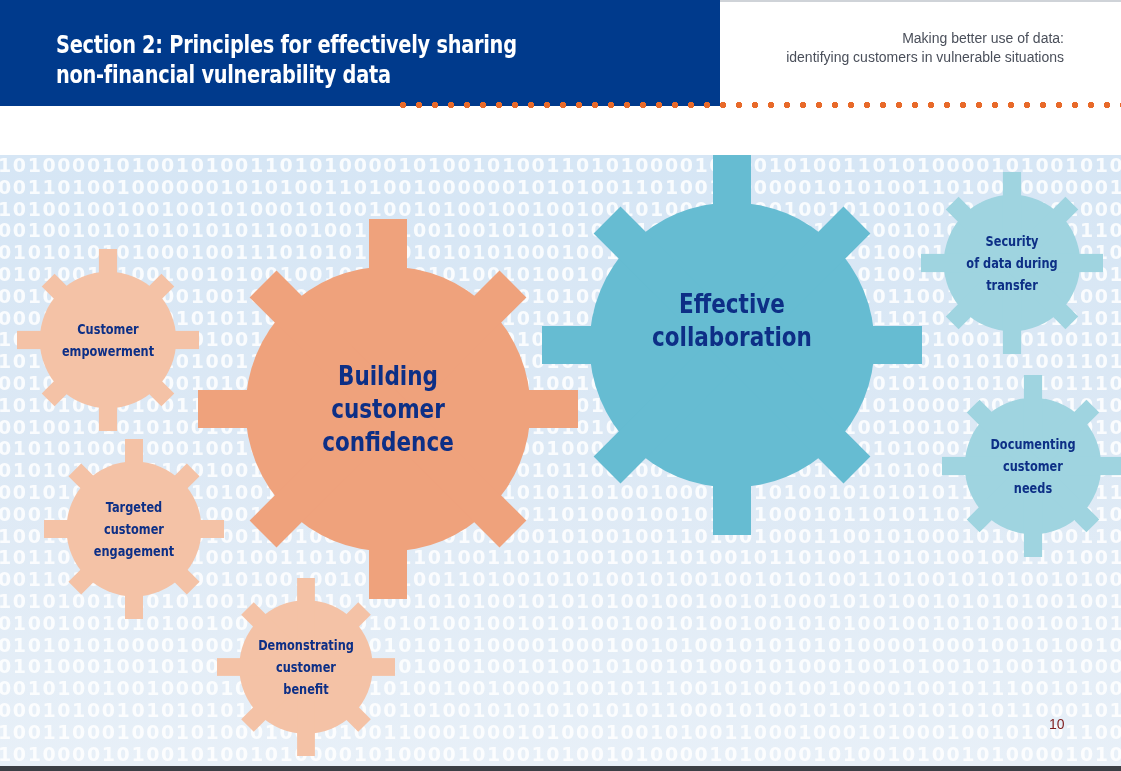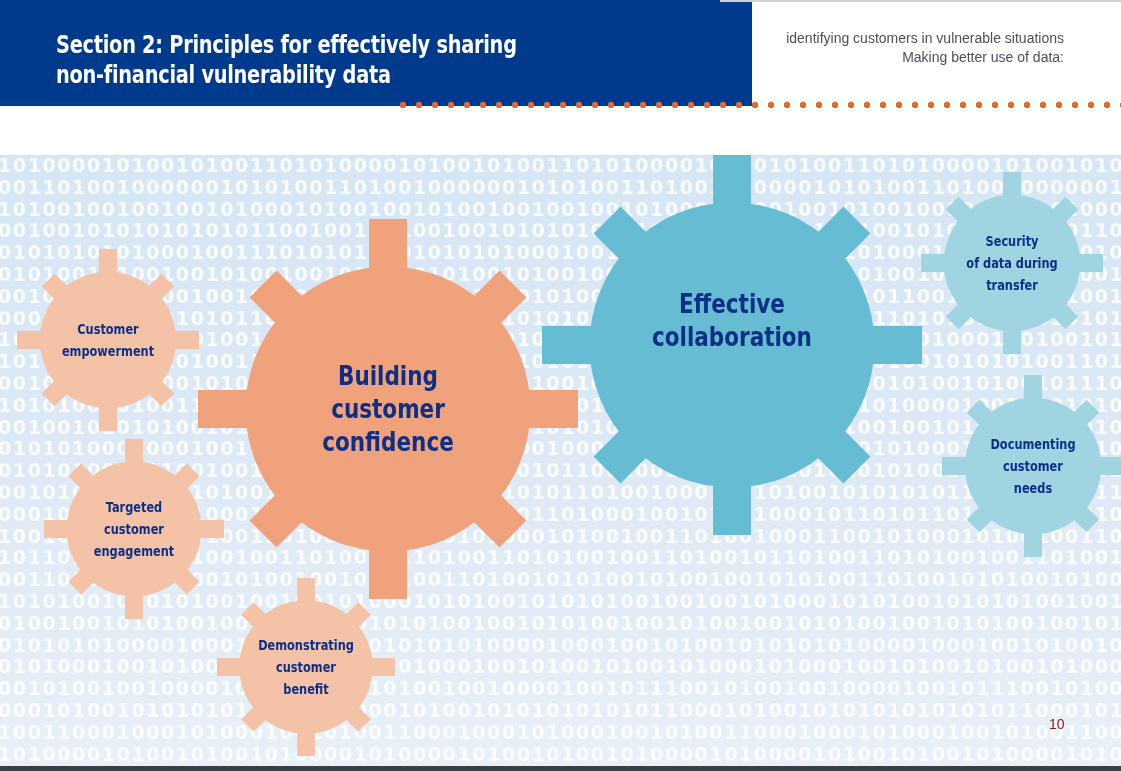--- a/index.html
+++ b/index.html
@@ -1,17 +1,17 @@
 <!DOCTYPE html>
 <html><head>
   <meta charset="utf-8">
   <style>
     html, body { margin:0; padding:0; }
     body { width:1121px; height:771px; position:relative; overflow:hidden; background:#ffffff; font-family:"DejaVu Sans", sans-serif; }
-    .banner { position:absolute; left:0; top:0; width:720px; height:106px; background:#003a8c;padding-left:32px; }
+    .banner { position:absolute; left:0; top:0; width:720px; height:106px; background:#003a8c; }
     .banner-title { position:absolute; left:56px; top:30px; color:#ffffff; font-family:"DejaVu Sans Condensed","DejaVu Sans", sans-serif; font-weight:bold; font-size:25px; line-height:30px; letter-spacing:-0.3px; transform:scaleX(0.86); transform-origin:left top; white-space:nowrap; }
     .topline { position:absolute; left:720px; top:0; right:0; height:2px; background:#cfd3d8; }
     .subtitle { position:absolute; right:57px; top:29px; text-align:right; color:#4a4f5a; font-family:"Liberation Sans", sans-serif; font-size:14px; line-height:19px; }
     .dots { position:absolute; left:395px; top:100px; width:726px; height:10px;
       background-image: radial-gradient(circle, #e86a2a 3px, transparent 3.5px);
       background-size:16px 10px; background-repeat:repeat-x; }
     .graphic { position:absolute; left:0; top:155px; width:1121px; height:611px; overflow:hidden;
       background:linear-gradient(180deg,#d6e6f5 0%, #dde9f5 50%, #e8f0f8 100%); }
     .binary { position:absolute; left:-2px; top:0; color:rgba(255,255,255,0.85); font-family:"DejaVu Sans", sans-serif; font-weight:bold; font-size:19px; line-height:21.8px; letter-spacing:1.6px; white-space:pre; }
     .gear { position:absolute; }
@@ -25,22 +25,22 @@
 <body>
 
 <div class="banner">
   <div class="banner-title">
     <div>Section 2: Principles for effectively sharing</div>
     <div>non-financial vulnerability data</div>
   </div>
 </div>
 <div class="topline"></div>
 <div class="subtitle">
+  <div>Making better use of data:</div>
   <div>identifying customers in vulnerable situations</div>
-  <div>Making better use of data:</div>
 </div>
 <div class="dots"></div>
 
 <div class="graphic">
   <div class="binary" id="binary">1010000101001010011010100001010010100110101000010100101001101010000101001010011
 0011010010000001010100110100100000010101001101001000000101010011010010000001010
 1010010010010010100010100100101001001001001010001010010010100100100100101000101
 0010010101010101011001001001001001010101010101100100100100100101010101010110010
 0101010101000100111010101010101010100010011101010101010101010001001110101010101
 0101001010010010100100101010010100101001001010010010101001010010100100101001001

